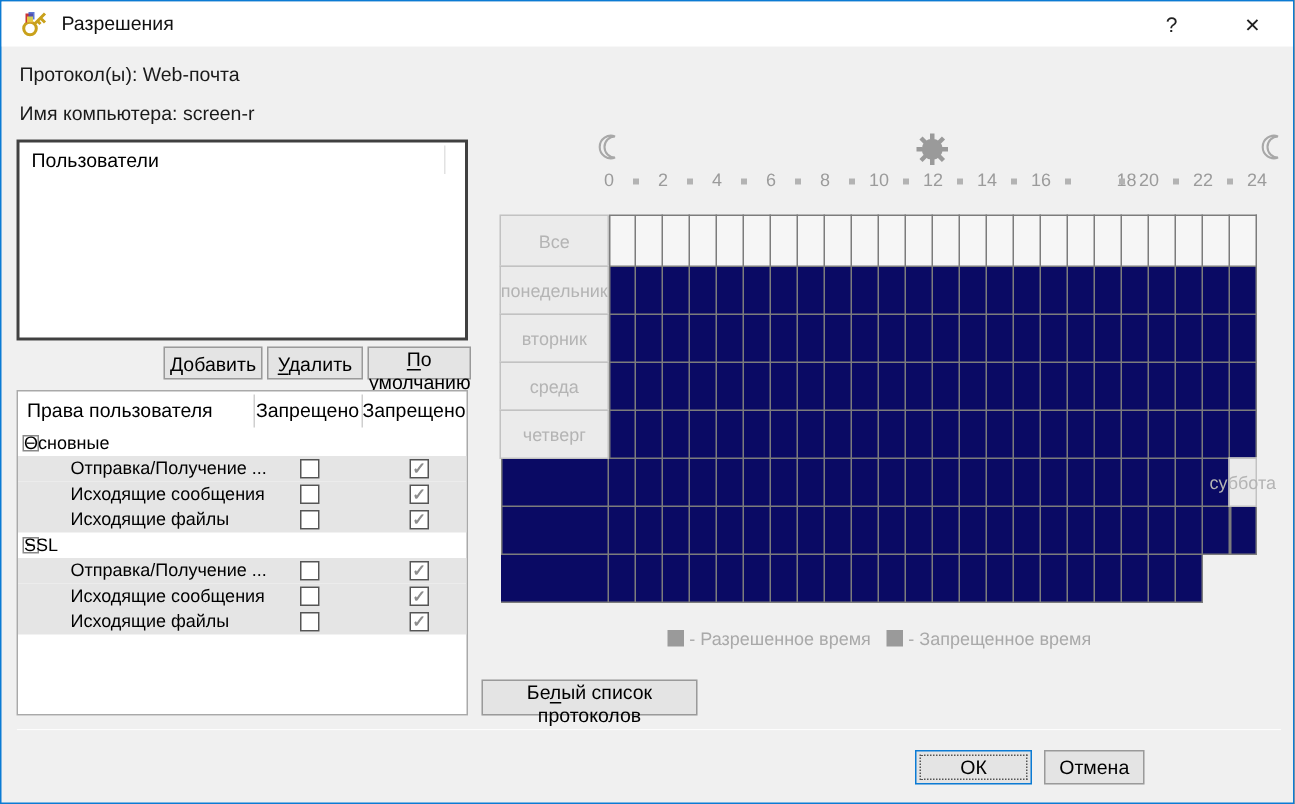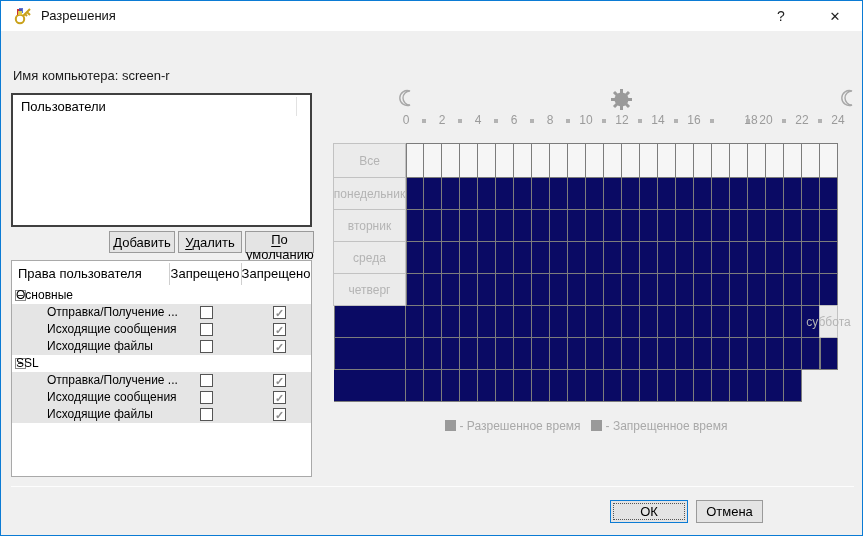--- a/index.html
+++ b/index.html
@@ -99,20 +99,21 @@
       <path d="M9 9 L16 2 M13 5 L16 8 M11 7 L13 9" stroke="#c9a11b" stroke-width="2" fill="none"></path>
       <rect x="3" y="2" width="5" height="6" fill="#cc3333"></rect>
       <rect x="5" y="1" width="4" height="5" fill="#3355cc" opacity="0.8"></rect>
       <rect x="4" y="4" width="4" height="4" fill="#eeee44" opacity="0.8"></rect>
     </svg>
     <span class="title-text">Разрешения</span>
     <button class="cap-btn cap-help">?</button>
     <button class="cap-btn cap-close">✕</button>
   </div>
 
+  <div class="info-line info-protocol">Протокол(ы): Web-почта</div>
   <div class="info-line info-computer">Имя компьютера: screen-r</div>
 
   <div class="userbox">
     <div class="userbox-header">
       <span>Пользователи</span>
       <span class="userbox-colsep"></span>
     </div>
   </div>
 
   <button class="btn btn-add"><u>Д</u>обавить</button>
@@ -417,19 +418,20 @@
       <div class="hcell" style="background: rgb(10, 10, 100);"></div>
       <div class="hcell" style="background: rgb(10, 10, 100);"></div>
       <div class="hcell" style="background: rgb(10, 10, 100);"></div>
       <div class="hcell" style="background: rgb(10, 10, 100);"></div>
       <div class="hcell" style="background: rgb(10, 10, 100);"></div>
       <div class="hcell" style="background: rgb(10, 10, 100);"></div>
     </div>
 
   <div class="legend" id="legend"><span class="item"><span class="swatch" style="background: rgb(154, 154, 154);"></span>- Разрешенное время</span><span class="item"><span class="swatch" style="background: rgb(154, 154, 154);"></span>- Запрещенное время</span></div>
 
+  <button class="btn btn-whitelist">Бе<u>л</u>ый список протоколов</button>
 
   <div class="footer-sep"></div>
   <button class="btn btn-ok">ОК</button>
   <button class="btn btn-cancel">Отмена</button>
   <button class="btn btn-apply">Применить</button>
 
 </div>
 
 </body></html>

